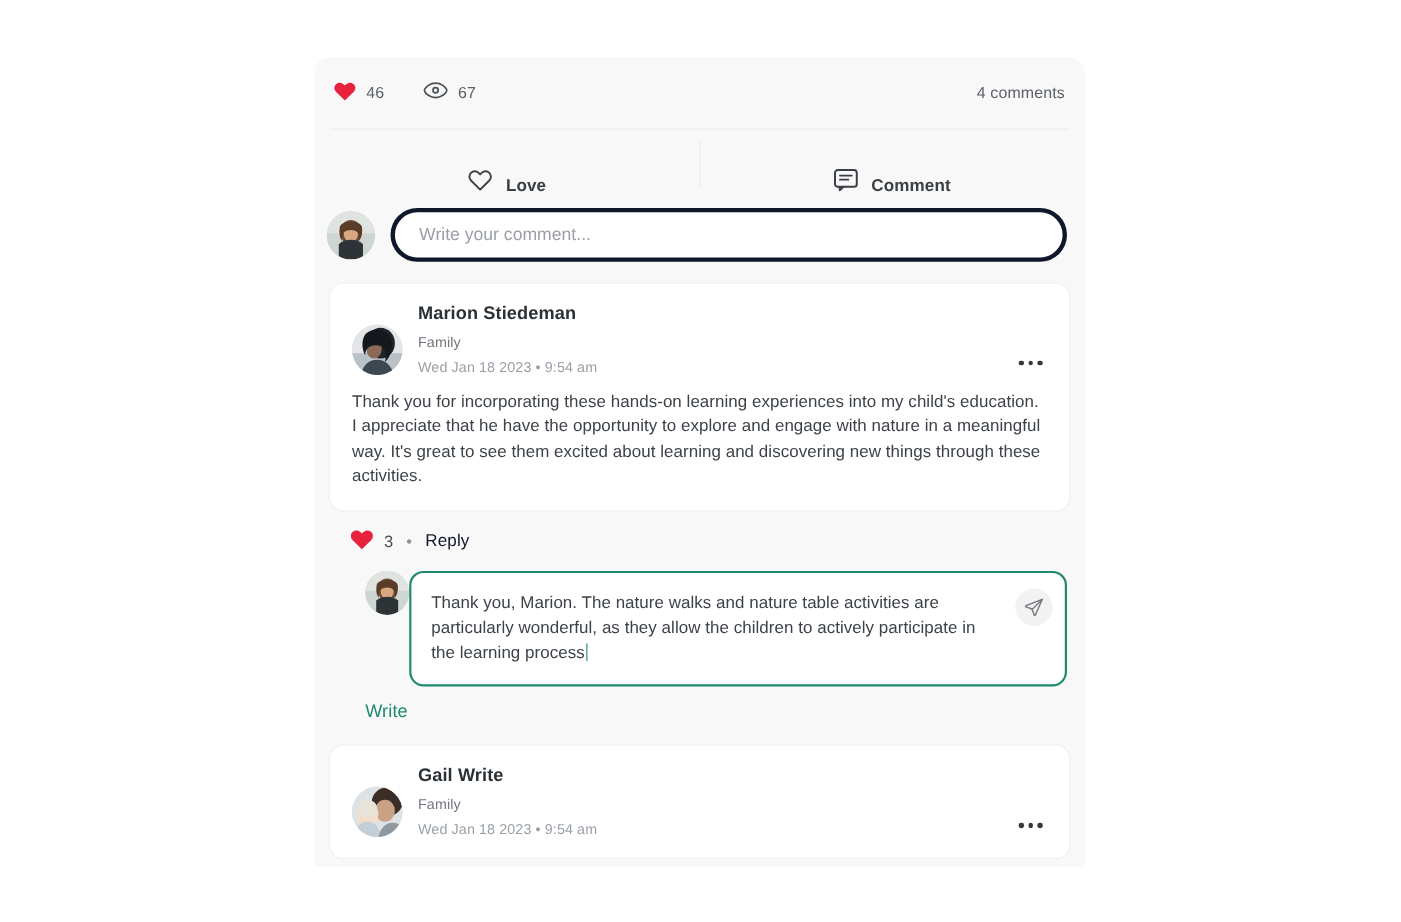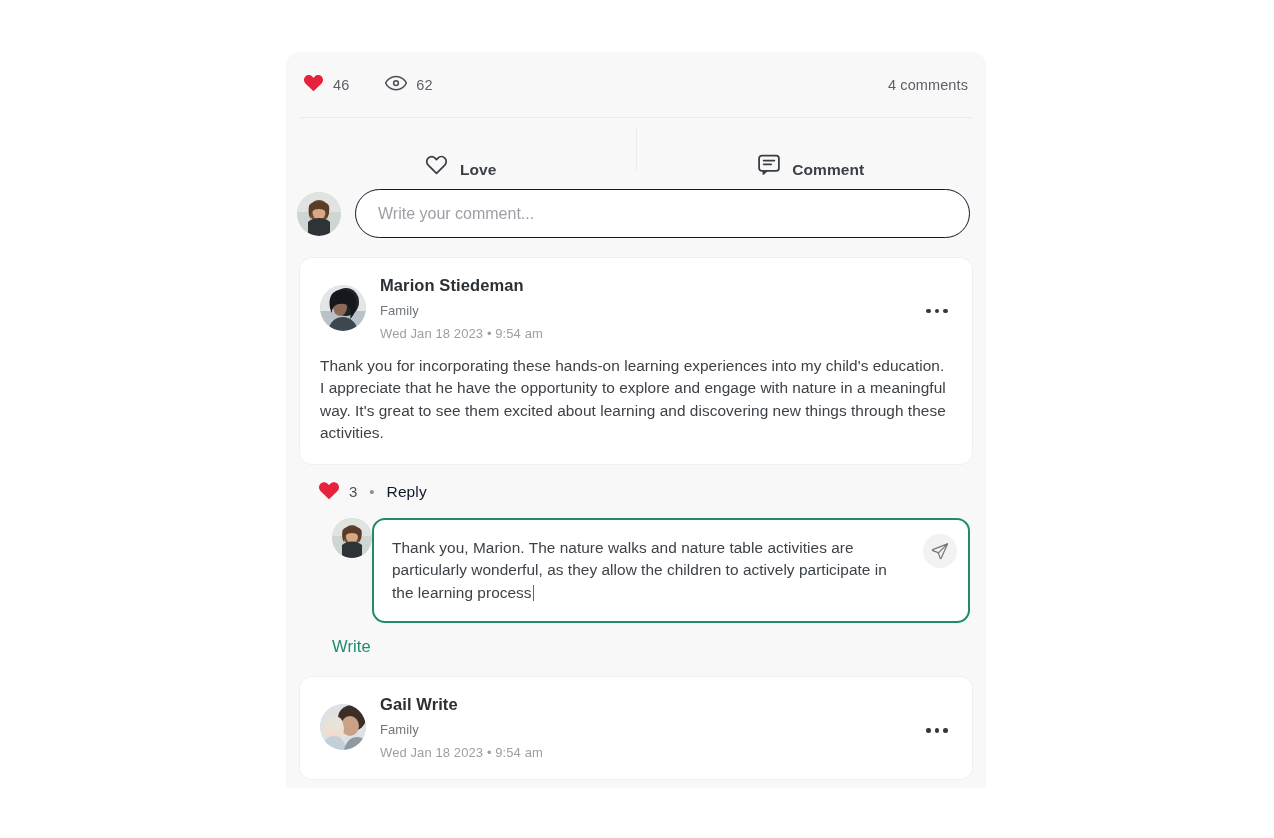--- a/index.html
+++ b/index.html
@@ -108,42 +108,42 @@
     position: relative;
   }
   .avatar svg { display: block; }
   .av-44 { width: 44px; height: 44px; }
   .av-46 { width: 46px; height: 46px; }
   .av-40 { width: 40px; height: 40px; }
 
   .comment-input {
     flex: 1;
     height: 49px;
-    border: 1px solid #0f172a;
+    border: 4px solid #0f172a;
     border-radius: 26px;
     background: #ffffff;
     padding: 0 22px;
     font-family: "Liberation Sans", sans-serif;
     font-size: 16px;
     color: #3a3f45;
     outline: none;
   }
   .comment-input::placeholder { color: #9b9fa5; }
 
   
   .comment-card {
     background: #ffffff;
     border-radius: 12px;
     margin: 8px 14px 0 14px;
     padding: 17px 20px 19px 20px;
     box-shadow: 0 0 0 1px #f0f0f0;
   }
   .comment-head {
     display: flex;
-    align-items: center;
+    align-items: flex-end;
     gap: 14px;
     position: relative;
   }
   .cmt-meta { flex: 1; padding-top: 1px; }
   .cmt-name {
     font-size: 16.5px;
     font-weight: bold;
     color: #2b3035;
     letter-spacing: .1px;
     line-height: 1.15;
@@ -278,21 +278,21 @@
         <span class="stat-value">46</span>
       </div>
 
       <div class="stat">
         <span>
           <svg width="22" height="16" viewBox="0 0 24 17" aria-hidden="true">
             <path d="M12 1.4C6.4 1.4 2.1 5.3.9 8.1c-.2.3-.2.7 0 1 1.2 2.8 5.5 6.7 11.1 6.7s9.9-3.9 11.1-6.7c.2-.3.2-.7 0-1C21.9 5.3 17.6 1.4 12 1.4z" fill="none" stroke="#4b5056" stroke-width="1.7"></path>
             <circle cx="12" cy="8.6" r="2.6" fill="none" stroke="#4b5056" stroke-width="1.7"></circle>
           </svg>
         </span>
-        <span class="stat-value">62</span>
+        <span class="stat-value">67</span>
       </div>
 
       <div class="comments-count">4 comments</div>
     </div>
 
     <div class="divider-h"></div>
 
     
     <div class="action-row">
 

